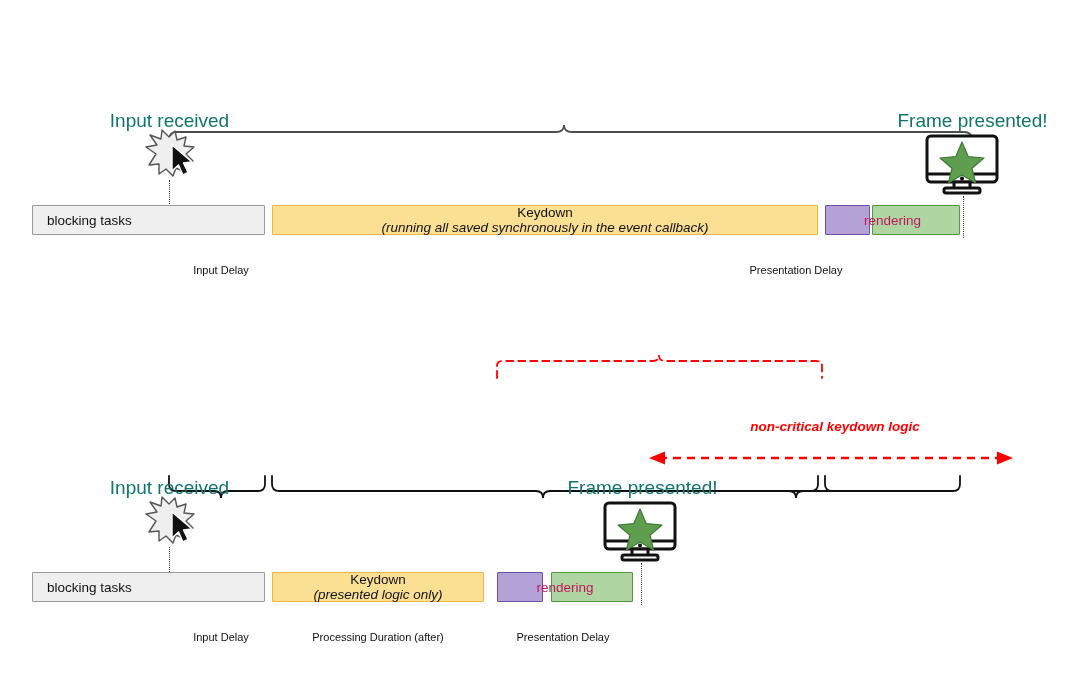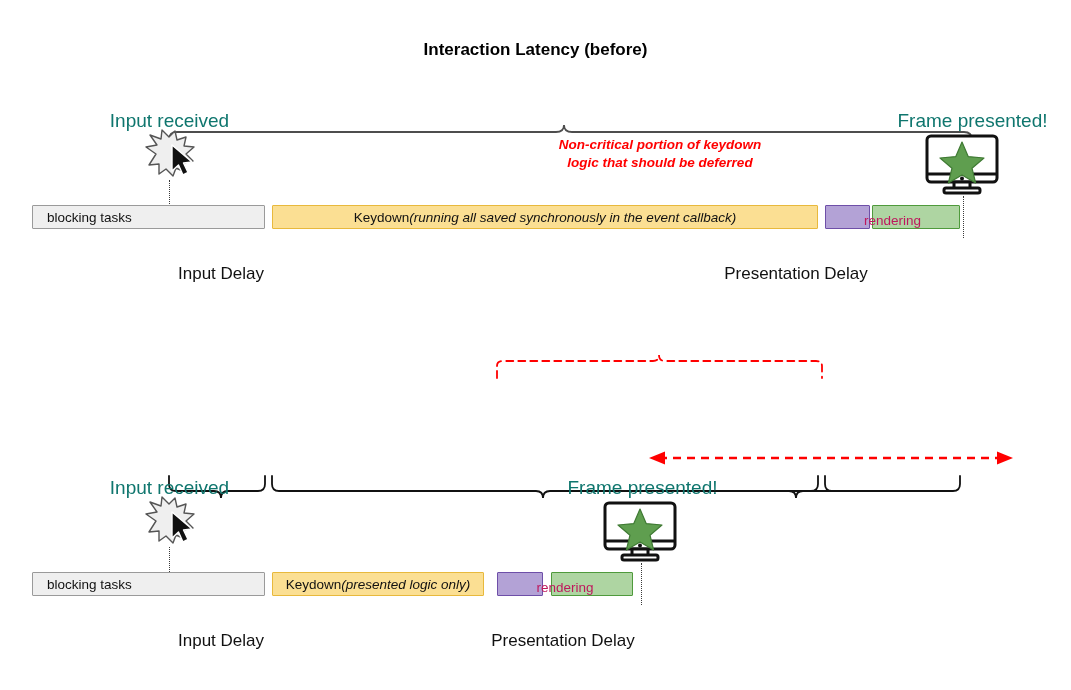--- a/index.html
+++ b/index.html
@@ -20,46 +20,47 @@
     text-align:center;white-space:nowrap;
   }
 
   
   .tick-label{
     font-size:19px;color:#0f766e;white-space:nowrap;text-align:center;
   }
 
   
   .brace-label{
-    font-size:17px;color:#111;white-space:nowrap;text-align:center;
+    font-size:11px;color:#111;white-space:nowrap;text-align:center;
   }
 
   
   .red-note{
     font-size:13.5px;font-weight:bold;font-style:italic;color:#ff0000;
     text-align:center;line-height:1.32;white-space:nowrap;
   }
 
   
   .block{
-    position:absolute;height:24px;box-sizing:border-box;
+    position:absolute;height:30px;box-sizing:border-box;
     display:flex;align-items:center;
     font-size:13.5px;color:#111;
     border-radius:1px;
   }
   .block .lbl{white-space:nowrap;}
   .block .it{font-style:italic;}
 
   .blk-grey{
     background:#efefef;border:1.3px solid #9a9a9a;
     padding-left:14px;justify-content:flex-start;
   }
   .blk-yellow{
     background:#fbdf93;border:1.3px solid #e8b93c;
     justify-content:center;
+    flex-direction:column;
   }
   .blk-purple{
     background:#b3a2d6;border:1.3px solid #6e4fa8;
   }
   .blk-green{
     background:#aed5a2;border:1.3px solid #4f9a3c;
   }
   .rendering-text{
     position:absolute;font-size:13.5px;color:#be185d;white-space:nowrap;
     text-align:center;
@@ -76,41 +77,36 @@
   .redbrace{fill:none;stroke:#ff0000;stroke-width:1.8;stroke-linecap:round;
             stroke-dasharray:7 5;}
   .redline{stroke:#ff0000;stroke-width:2.4;stroke-dasharray:8 6;}
   .redhead{fill:#ff0000;}
 </style>
 </head>
 <body>
 
 <div class="stage">
 
-  <div class="abs section-title" style="left:0;top:40px;width:1071px;">Interaction Latency (before)</div>
 
   <svg style="left:0;top:62px;width:1071px;height:34px;">
     <path class="brace" d="M169,96 L169,78 Q169,70 177,70 L556,70 Q564,70 564,63 Q564,70 572,70 L964,70 Q972,70 972,78 L972,96"></path>
   </svg>
 
   <div class="abs tick-label" style="left:92px;top:110px;width:155px;">Input received</div>
 
   <svg style="left:140px;top:130px;width:62px;height:56px;">
     <path d="M16,24 L6,17 L17,15 L10,5 L21,9 L22,0 L29,7 L35,1 L37,10 L46,7 L44,16 L54,17 L46,24 L53,31 L43,33 L45,42 L36,38 L33,46 L26,39 L19,44 L19,34 L9,35 Z" fill="#efefef" stroke="#555" stroke-width="1.4" stroke-linejoin="round"></path>
   </svg>
   <svg style="left:170px;top:144px;width:26px;height:34px;">
     <path d="M2,1 L2,27 L8.5,21 L13,31 L18,28.5 L13.5,19 L22,18 Z" fill="#111" stroke="#fff" stroke-width="1.4" stroke-linejoin="round"></path>
   </svg>
 
   <div class="dotline" style="left:169px;top:180px;height:26px;"></div>
 
-  <div class="abs red-note" style="left:460px;top:136px;width:400px;">
-    <div>Non-critical portion of keydown</div>
-    <div>logic that should be deferred</div>
-  </div>
   <svg style="left:0;top:176px;width:1071px;height:30px;">
     <path class="redbrace" d="M497,202 L497,190 Q497,185 503,185 L653,185 Q659,185 659,179 Q659,185 665,185 L816,185 Q822,185 822,190 L822,202"></path>
   </svg>
 
   <div class="abs tick-label" style="left:895px;top:110px;width:155px;">Frame presented!</div>
 
   <svg style="left:925px;top:134px;width:78px;height:62px;">
     <rect x="2" y="2" width="70" height="46" rx="4" fill="#fff" stroke="#111" stroke-width="3"></rect>
     <path d="M2,40 L72,40" stroke="#111" stroke-width="3"></path>
     <circle cx="37" cy="44.5" r="2" fill="#111"></circle>
@@ -142,20 +138,21 @@
 
   <div class="abs brace-label" style="left:146px;top:264px;width:150px;">Input Delay</div>
   <div class="abs brace-label" style="left:721px;top:264px;width:150px;">Presentation Delay</div>
 
 
   <svg style="left:0;top:430px;width:1071px;height:34px;">
     <path class="brace" d="M169,463 L169,445 Q169,437 177,437 L388,437 Q396,437 396,430 Q396,437 404,437 L632,437 Q640,437 640,445 L640,463"></path>
   </svg>
 
   <div class="abs red-note" style="left:660px;top:418px;width:350px;">
+    <div>non-critical keydown logic</div>
   </div>
   <svg style="left:0;top:448px;width:1071px;height:30px;">
     <line class="redline" x1="659" y1="10" x2="1003" y2="10"></line>
     <path class="redhead" d="M649,10 L665,3.5 L665,16.5 Z"></path>
     <path class="redhead" d="M1013,10 L997,3.5 L997,16.5 Z"></path>
   </svg>
 
   <div class="abs tick-label" style="left:92px;top:477px;width:155px;">Input received</div>
 
   <svg style="left:140px;top:497px;width:62px;height:56px;">
@@ -194,15 +191,16 @@
   <div class="rendering-text" style="left:497px;top:580px;width:136px;">rendering</div>
 
 
   <svg style="left:0;top:605px;width:1071px;height:30px;">
     <path class="brace-dark" d="M169,605 L169,613 Q169,620 176,620 L214,620 Q221,620 221,627 Q221,620 228,620 L258,620 Q265,620 265,613 L265,605"></path>
     <path class="brace-dark" d="M272,605 L272,613 Q272,620 279,620 L371,620 Q378,620 378,627 Q378,620 385,620 L477,620 Q484,620 484,613 L484,605"></path>
     <path class="brace-dark" d="M492,605 L492,613 Q492,620 499,620 L556,620 Q563,620 563,627 Q563,620 570,620 L626,620 Q633,620 633,613 L633,605"></path>
   </svg>
 
   <div class="abs brace-label" style="left:146px;top:631px;width:150px;">Input Delay</div>
+  <div class="abs brace-label" style="left:278px;top:631px;width:200px;">Processing Duration (after)</div>
   <div class="abs brace-label" style="left:488px;top:631px;width:150px;">Presentation Delay</div>
 
 </div>
 
 </body></html>

